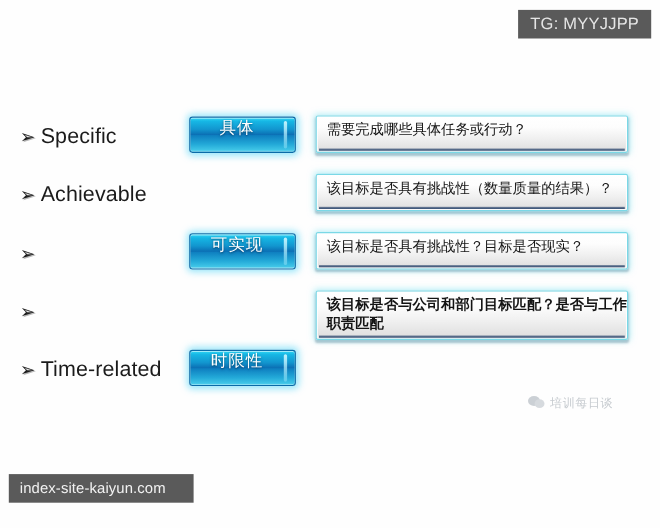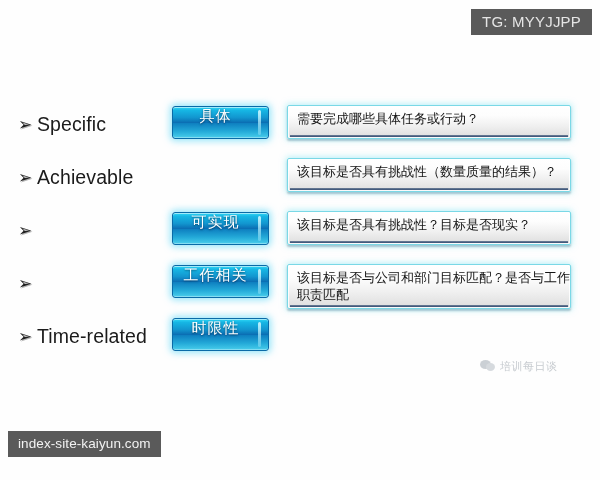--- a/index.html
+++ b/index.html
@@ -40,21 +40,21 @@
 
   
   .url-badge {
     position: absolute;
     left: 8px;
     bottom: 23px;
     background: #5a5a5a;
     color: #f2f2f2;
     font-size: 13.5px;
     letter-spacing: 0.1px;
-    padding: 6px 10px 7px 10px;
+    padding: 6px 25px 7px 10px;
     line-height: 1;
     white-space: nowrap;
     font-family: "Liberation Sans", "DejaVu Sans", sans-serif;
   }
 
   
   .rows {
     position: absolute;
     left: 0;
     top: 104px;
@@ -159,20 +159,21 @@
     box-shadow:
       0 0 6px 1px rgba(120, 225, 240, 0.55),
       inset 0 0 0 1px rgba(255,255,255,.85),
       0 2px 2px rgba(10,40,70,.30);
     padding: 4px 0 5px 9px;
     display: flex;
     align-items: flex-start;
   }
   .q-box.two-line {
     min-height: 40px;
+    font-weight: bold;
   }
   .q-box-text {
     color: #141414;
     font-size: 13px;
     line-height: 1.32;
     font-family: "DejaVu Sans", "Liberation Sans", sans-serif;
     word-break: break-all;
   }
   .q-box::before {
     
@@ -268,23 +269,20 @@
       </div>
       <div class="q-box">
         <span class="q-box-text">该目标是否具有挑战性？目标是否现实？</span>
       </div>
     </div>
 
     <div class="smart-row">
       <div class="row-term">
         <span class="row-bullet">➢</span>
       </div>
-      <div class="cn-button">
-        <span class="cn-button-label">工作相关</span>
-      </div>
       <div class="q-box two-line">
         <span class="q-box-text">该目标是否与公司和部门目标匹配？是否与工作职责匹配</span>
       </div>
     </div>
 
     <div class="smart-row">
       <div class="row-term">
         <span class="row-bullet">➢</span>
         <span class="row-term-label">Time-related</span>
       </div>

